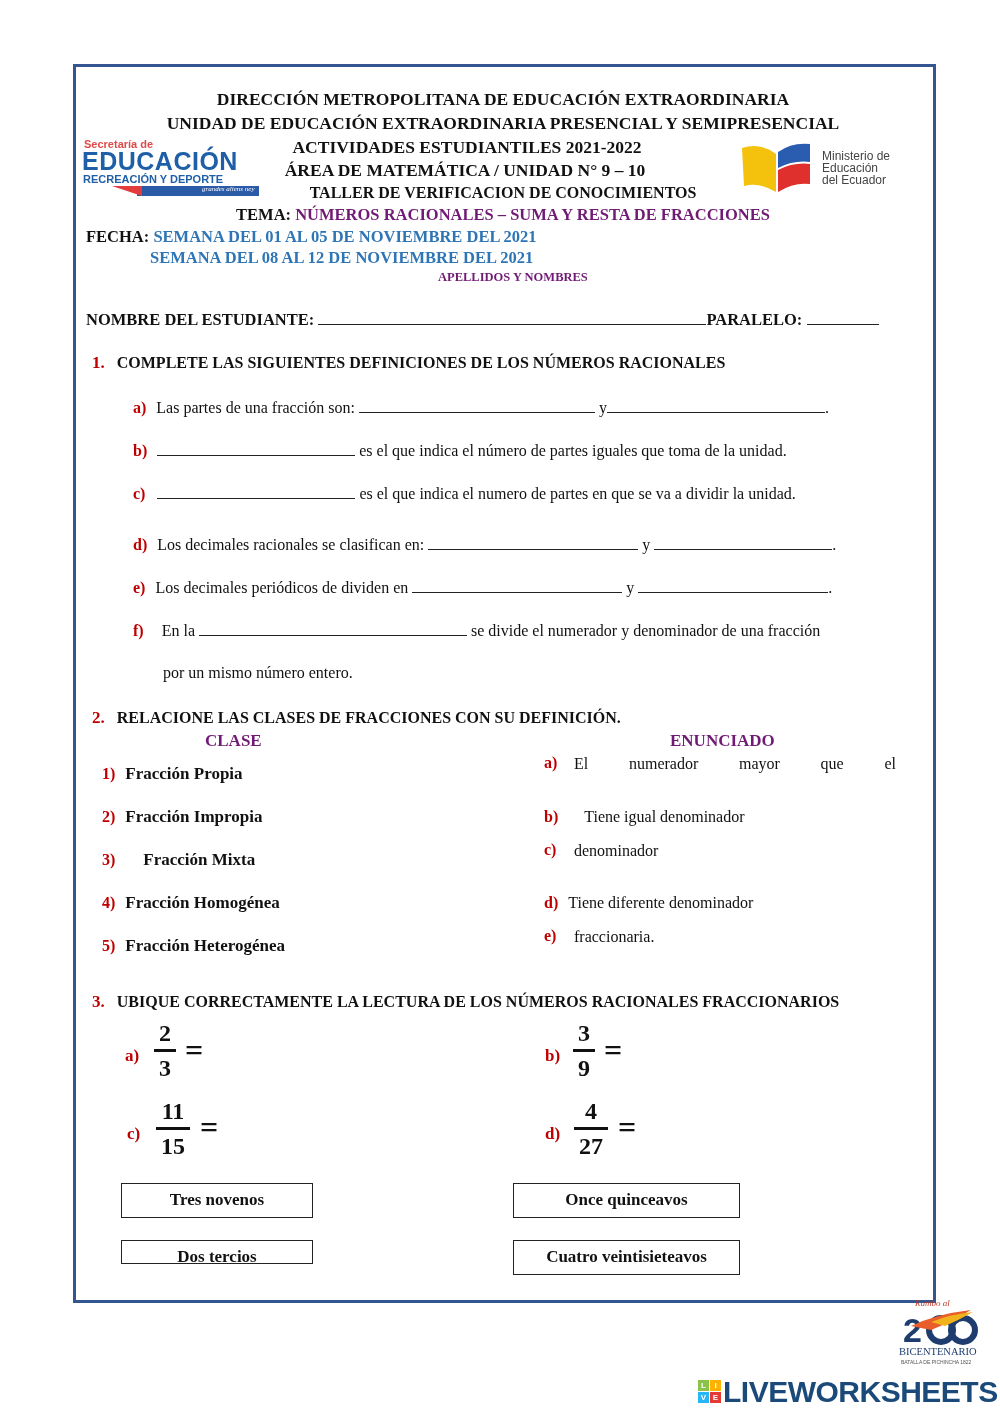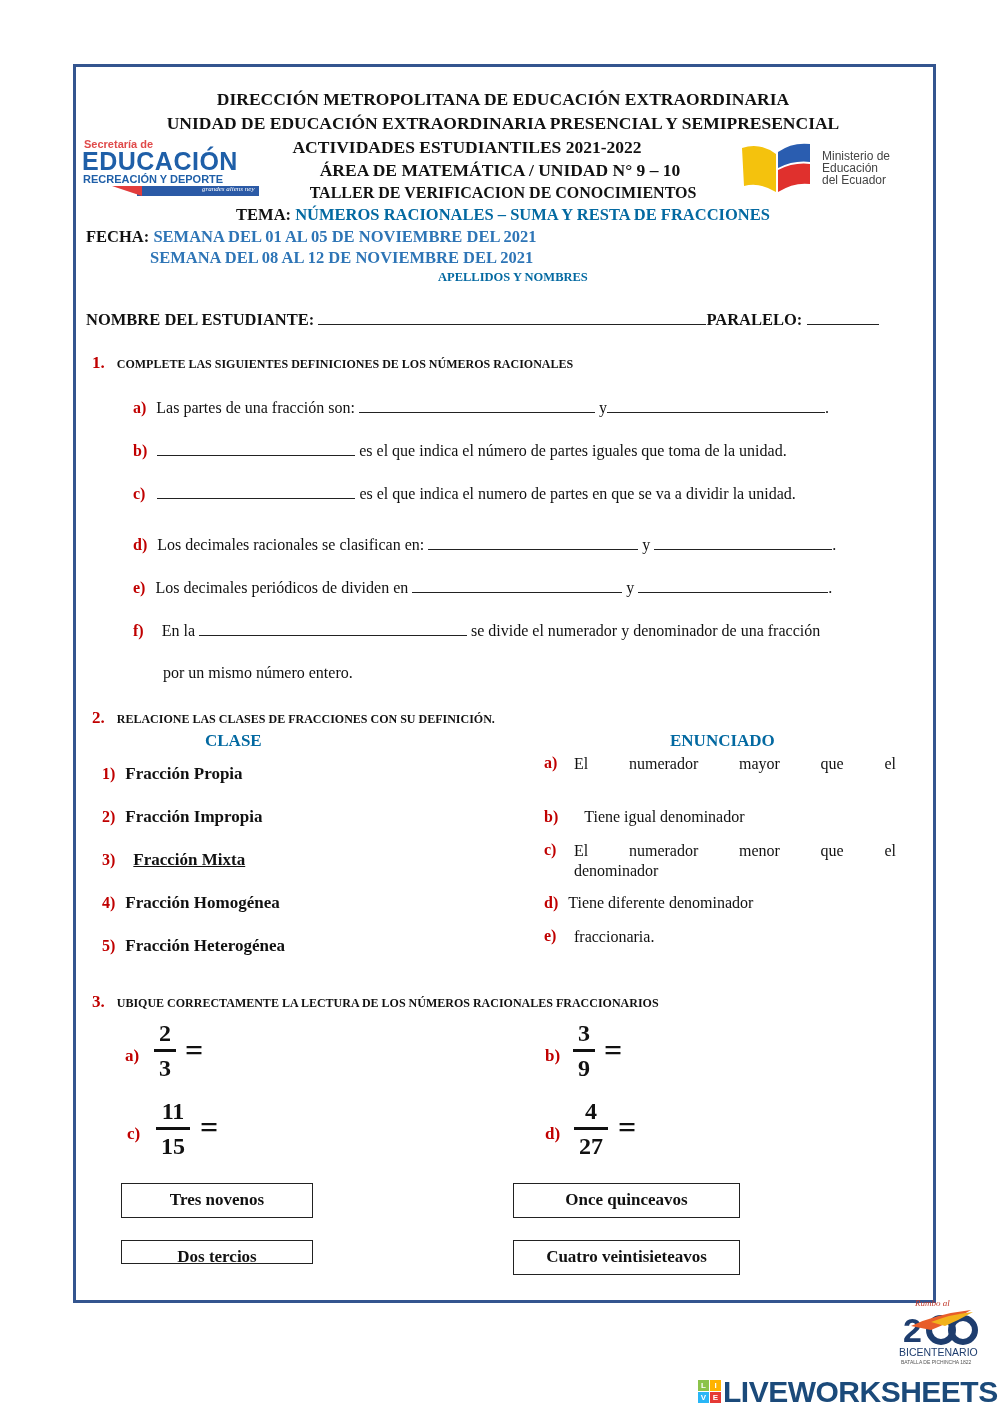--- a/index.html
+++ b/index.html
@@ -2,25 +2,25 @@
 <html><head>
 <meta charset="utf-8">
 <style>
   html, body { margin:0; padding:0; background:#ffffff; }
   body { width:1000px; height:1413px; position:relative; overflow:hidden;
          font-family:"Liberation Serif","DejaVu Serif",serif; color:#111; }
   .frame { position:absolute; left:73px; top:64px; width:857px; height:1233px;
            border:3px solid #34558f; box-sizing:content-box; }
   .abs { position:absolute; white-space:nowrap; }
   .hdr-line { position:absolute; font-weight:bold; font-size:17.5px; text-align:center; white-space:nowrap; }
-  .red { color:#0369a1; }
+  .red { color:#701a75; }
   .blue { color:#2e75b6; }
   .b { font-weight:bold; }
   .q-num { color:#c00000; font-weight:bold; font-size:17px; }
-  .q-title { font-weight:bold; font-size:12px; }
+  .q-title { font-weight:bold; font-size:16px; }
   .item-label { color:#c00000; font-weight:bold; font-size:16px; }
   .item-text { font-size:16px; }
   .blank { display:inline-block; border-bottom:1px solid #222; height:14px; vertical-align:baseline; }
   .class-item { font-weight:bold; font-size:17px; }
   .enun { font-size:16px; }
   .justify { text-align:justify; text-align-last:justify; display:block; }
   .frac { position:absolute; text-align:center; font-weight:bold; font-size:24px; line-height:28px; }
   .frac .bar { height:3px; background:#111; margin:2px 0; }
   .eq { position:absolute; font-weight:bold; font-size:32px; }
   .ansbox { position:absolute; border:1.5px solid #222; background:#fff; text-align:center;
@@ -32,21 +32,21 @@
   .lw { position:absolute; left:696px; top:1376px; height:32px; }
 </style>
 </head>
 <body>
 
 <div class="frame"></div>
 
 <div class="hdr-line" style="left:73px;width:860px;top:89px;">DIRECCIÓN METROPOLITANA DE EDUCACIÓN EXTRAORDINARIA</div>
 <div class="hdr-line" style="left:73px;width:860px;top:113px;">UNIDAD DE EDUCACIÓN EXTRAORDINARIA PRESENCIAL Y SEMIPRESENCIAL</div>
 <div class="hdr-line" style="left:73px;width:788px;top:137px;">ACTIVIDADES ESTUDIANTILES 2021-2022</div>
-<div class="hdr-line" style="left:73px;width:784px;top:160px;padding-left:35px;">ÁREA DE MATEMÁTICA / UNIDAD N° 9 – 10</div>
+<div class="hdr-line" style="left:73px;width:784px;top:160px;">ÁREA DE MATEMÁTICA / UNIDAD N° 9 – 10</div>
 <div class="hdr-line" style="left:73px;width:860px;top:184px;font-size:16px;">TALLER DE VERIFICACION DE CONOCIMIENTOS</div>
 
 <div class="logo-sec">
   <div class="abs" style="left:2px;top:0px;font-family:'Liberation Sans',sans-serif;font-weight:bold;font-size:11px;color:#e04a4a;">Secretaría de</div>
   <div class="abs" style="left:0px;top:9px;font-family:'Liberation Sans',sans-serif;font-weight:bold;font-size:25px;color:#1f5fa8;letter-spacing:0.5px;">EDUCACIÓN</div>
   <div class="abs" style="left:1px;top:35px;font-family:'Liberation Sans',sans-serif;font-weight:bold;font-size:11px;color:#1f5fa8;">RECREACIÓN Y DEPORTE</div>
   <div class="abs" style="left:55px;top:48px;width:122px;height:10px;background:#2b5aa6;"></div>
   <div class="abs" style="left:30px;top:48px;width:0;height:0;border-top:10px solid #e23c3c;border-left:30px solid transparent;"></div>
   <div class="abs" style="left:120px;top:47px;font-style:italic;font-size:7px;color:#fff;">grandes aliens ney</div>
 </div>
@@ -140,21 +140,21 @@
 <div class="abs" style="left:102px;top:764px;">
   <span class="item-label">1)</span>
   <span class="class-item" style="margin-left:6px;">Fracción Propia</span>
 </div>
 <div class="abs" style="left:102px;top:807px;">
   <span class="item-label">2)</span>
   <span class="class-item" style="margin-left:6px;">Fracción Impropia</span>
 </div>
 <div class="abs" style="left:102px;top:850px;">
   <span class="item-label">3)</span>
-  <span class="class-item" style="margin-left:14px;text-decoration:underline;">Fracción Mixta</span>
+  <span class="class-item" style="margin-left:24px;">Fracción Mixta</span>
 </div>
 <div class="abs" style="left:102px;top:893px;">
   <span class="item-label">4)</span>
   <span class="class-item" style="margin-left:6px;">Fracción Homogénea</span>
 </div>
 <div class="abs" style="left:102px;top:936px;">
   <span class="item-label">5)</span>
   <span class="class-item" style="margin-left:6px;">Fracción Heterogénea</span>
 </div>
 
@@ -164,21 +164,20 @@
     <span class="justify">El numerador mayor que el</span>
   </div>
 </div>
 <div class="abs" style="left:544px;top:808px;">
   <span class="item-label">b)</span>
   <span class="enun" style="margin-left:22px;">Tiene igual denominador</span>
 </div>
 <div class="abs" style="left:544px;top:841px;width:352px;white-space:normal;">
   <span class="item-label abs" style="left:0;top:0;">c)</span>
   <div style="margin-left:30px;line-height:20px;" class="enun">
-    <span class="justify">El numerador menor que el</span>
     <span style="display:block;">denominador</span>
   </div>
 </div>
 <div class="abs" style="left:544px;top:894px;">
   <span class="item-label">d)</span>
   <span class="enun" style="margin-left:6px;">Tiene diferente denominador</span>
 </div>
 <div class="abs" style="left:544px;top:927px;width:352px;white-space:normal;">
   <span class="item-label abs" style="left:0;top:0;">e)</span>
   <div style="margin-left:30px;line-height:20px;" class="enun">
@@ -230,21 +229,21 @@
 
 <div class="bicent">
   <div class="abs" style="left:22px;top:0;font-style:italic;font-size:9px;color:#c0392b;">Rumbo al</div>
   <svg class="abs" style="left:8px;top:10px;" width="80" height="38" viewBox="0 0 80 38">
     <text x="2" y="34" font-family="Liberation Sans, sans-serif" font-weight="bold" font-size="34" fill="#1e3d6e">2</text>
     <circle cx="40" cy="22" r="12" fill="none" stroke="#1e3d6e" stroke-width="6"></circle>
     <circle cx="62" cy="22" r="12" fill="none" stroke="#1e3d6e" stroke-width="6"></circle>
     <path d="M10 18 Q35 6 70 2 Q50 14 30 22 Z" fill="#e85d2a"></path>
     <path d="M30 14 Q50 6 72 4 Q58 12 44 18 Z" fill="#f2b21b"></path>
   </svg>
-  <div class="abs" style="left:6px;top:48px;font-family:Liberation Sans, sans-serif;font-size:10.5px;color:#1e3d6e;">BICENTENARIO</div>
+  <div class="abs" style="left:6px;top:48px;font-family:Liberation Serif, serif;font-size:10.5px;color:#1e3d6e;">BICENTENARIO</div>
   <div class="abs" style="left:8px;top:61px;font-family:'Liberation Sans',sans-serif;font-size:5px;color:#555;">BATALLA DE PICHINCHA 1822</div>
 </div>
 
 <div class="lw">
   <div class="abs" style="left:2px;top:4px;width:24px;height:24px;">
     <div class="abs" style="left:0;top:0;width:11px;height:11px;background:#8bc34a;color:#fff;font-size:8px;font-weight:bold;text-align:center;line-height:11px;font-family:'Liberation Sans',sans-serif;">L</div>
     <div class="abs" style="left:12px;top:0;width:11px;height:11px;background:#ffb300;color:#fff;font-size:8px;font-weight:bold;text-align:center;line-height:11px;font-family:'Liberation Sans',sans-serif;">I</div>
     <div class="abs" style="left:0;top:12px;width:11px;height:11px;background:#29b6f6;color:#fff;font-size:8px;font-weight:bold;text-align:center;line-height:11px;font-family:'Liberation Sans',sans-serif;">V</div>
     <div class="abs" style="left:12px;top:12px;width:11px;height:11px;background:#e53935;color:#fff;font-size:8px;font-weight:bold;text-align:center;line-height:11px;font-family:'Liberation Sans',sans-serif;">E</div>
   </div>

